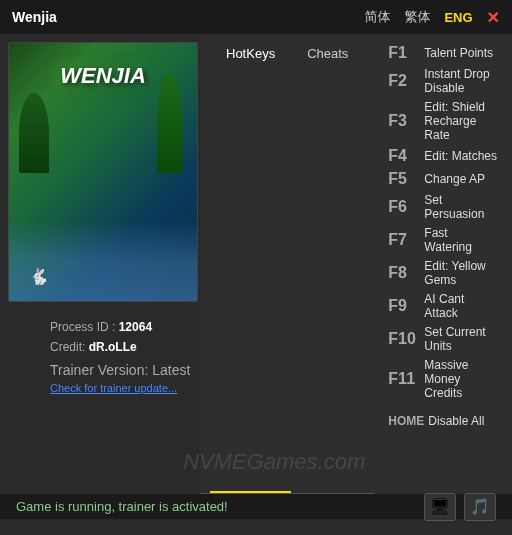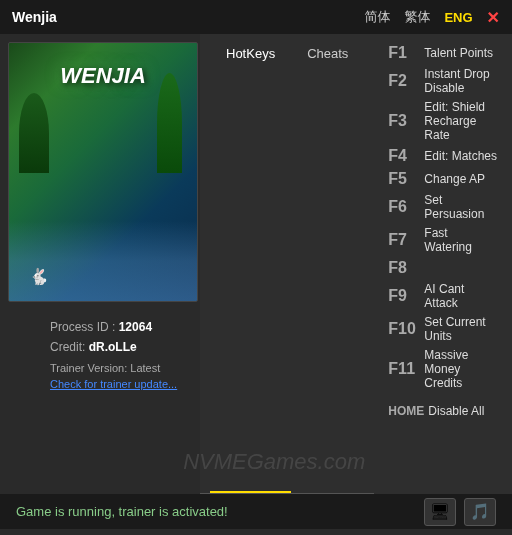--- a/index.html
+++ b/index.html
@@ -131,21 +131,21 @@
       color: #aaaaaa;
       font-size: 12px;
     }
     .info-value {
       color: #ffffff;
       font-size: 12px;
       font-weight: bold;
     }
     .trainer-version {
       color: #aaaaaa;
-      font-size: 11px;
+      font-size: 14px;
       margin-top: 4px;
     }
     .update-link {
       color: #4488ff;
       font-size: 11px;
       text-decoration: underline;
       cursor: pointer;
     }
 
     
@@ -206,21 +206,21 @@
       font-weight: bold;
       margin-right: 4px;
     }
     .home-desc {
       color: #dddddd;
       font-size: 12px;
     }
 
     
     #status-bar {
-      height: 35px;
+      height: 25px;
       background: #1a1a1a;
       display: flex;
       align-items: center;
       justify-content: space-between;
       padding: 0 16px;
     }
     #status-text {
       color: #88cc88;
       font-size: 13px;
     }
@@ -324,20 +324,21 @@
         <div class="hotkey-row">
           <span class="hotkey-key">F6</span>
           <span class="hotkey-desc">Set Persuasion</span>
         </div>
         <div class="hotkey-row">
           <span class="hotkey-key">F7</span>
           <span class="hotkey-desc">Fast Watering</span>
         </div>
         <div class="hotkey-row">
           <span class="hotkey-key">F8</span>
+          <span class="hotkey-desc">Edit: Yellow Gems</span>
         </div>
         <div class="hotkey-row">
           <span class="hotkey-key">F9</span>
           <span class="hotkey-desc">AI Cant Attack</span>
         </div>
         <div class="hotkey-row">
           <span class="hotkey-key">F10</span>
           <span class="hotkey-desc">Set Current Units</span>
         </div>
         <div class="hotkey-row">

